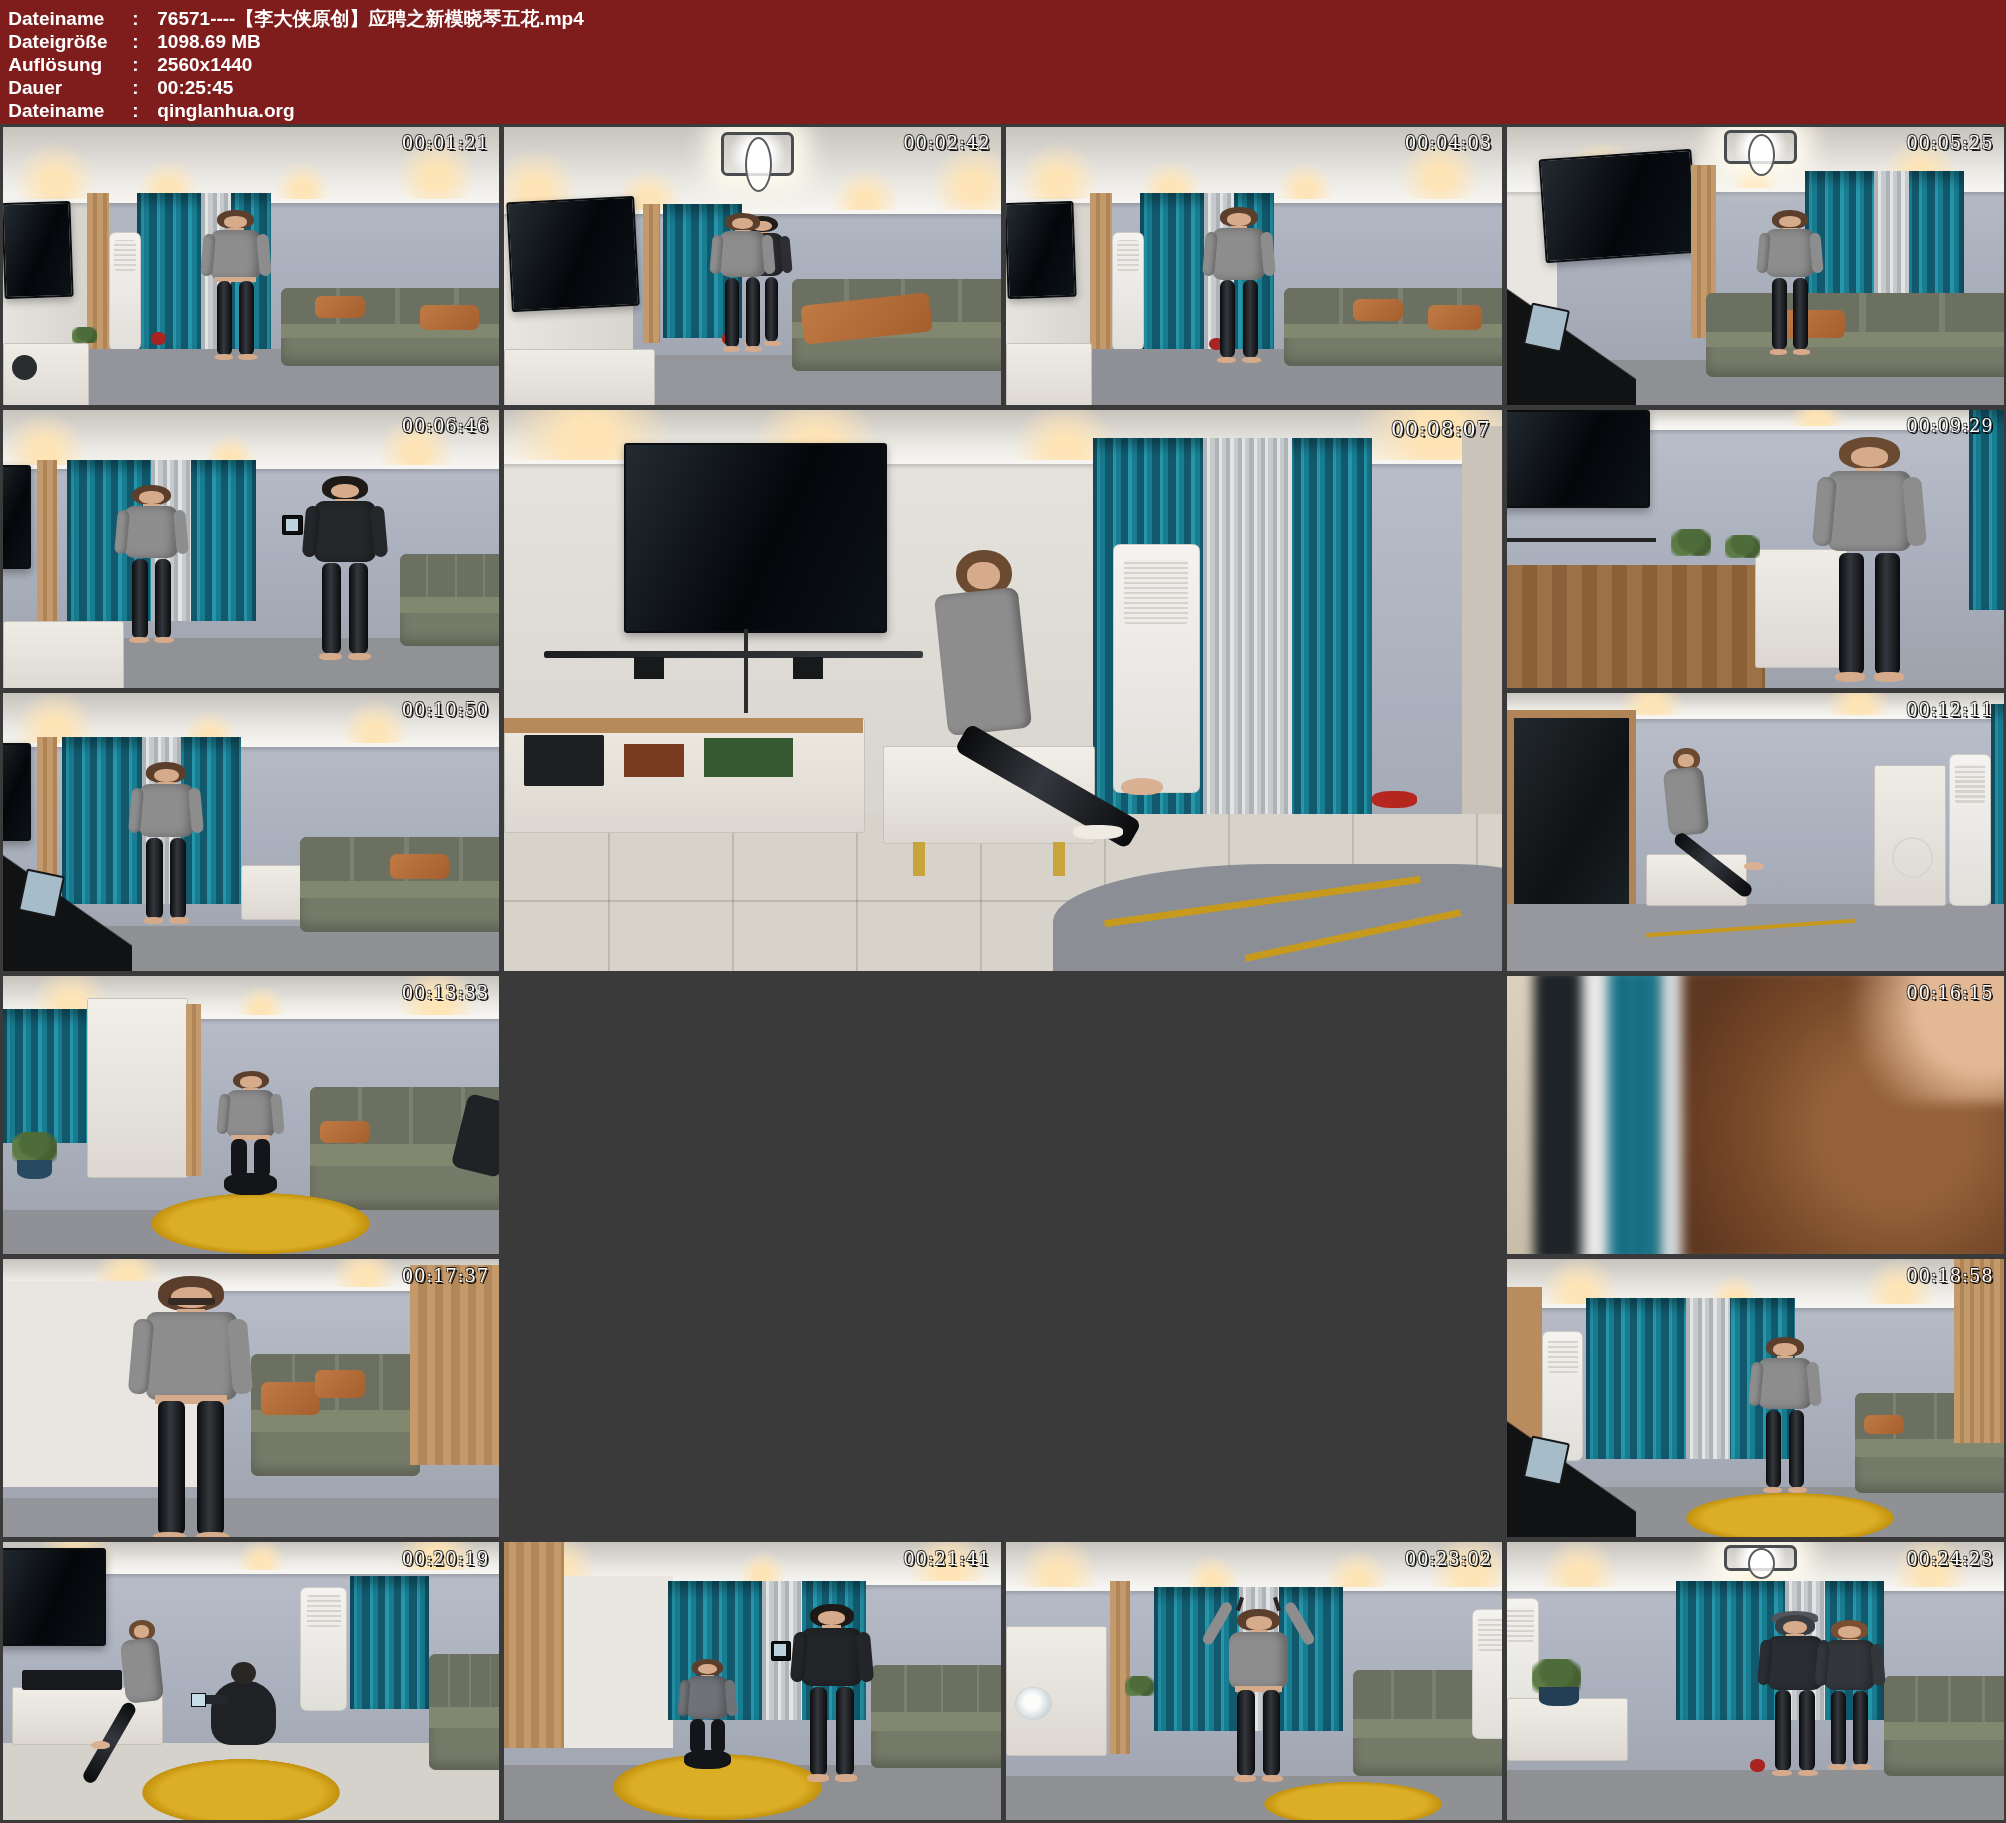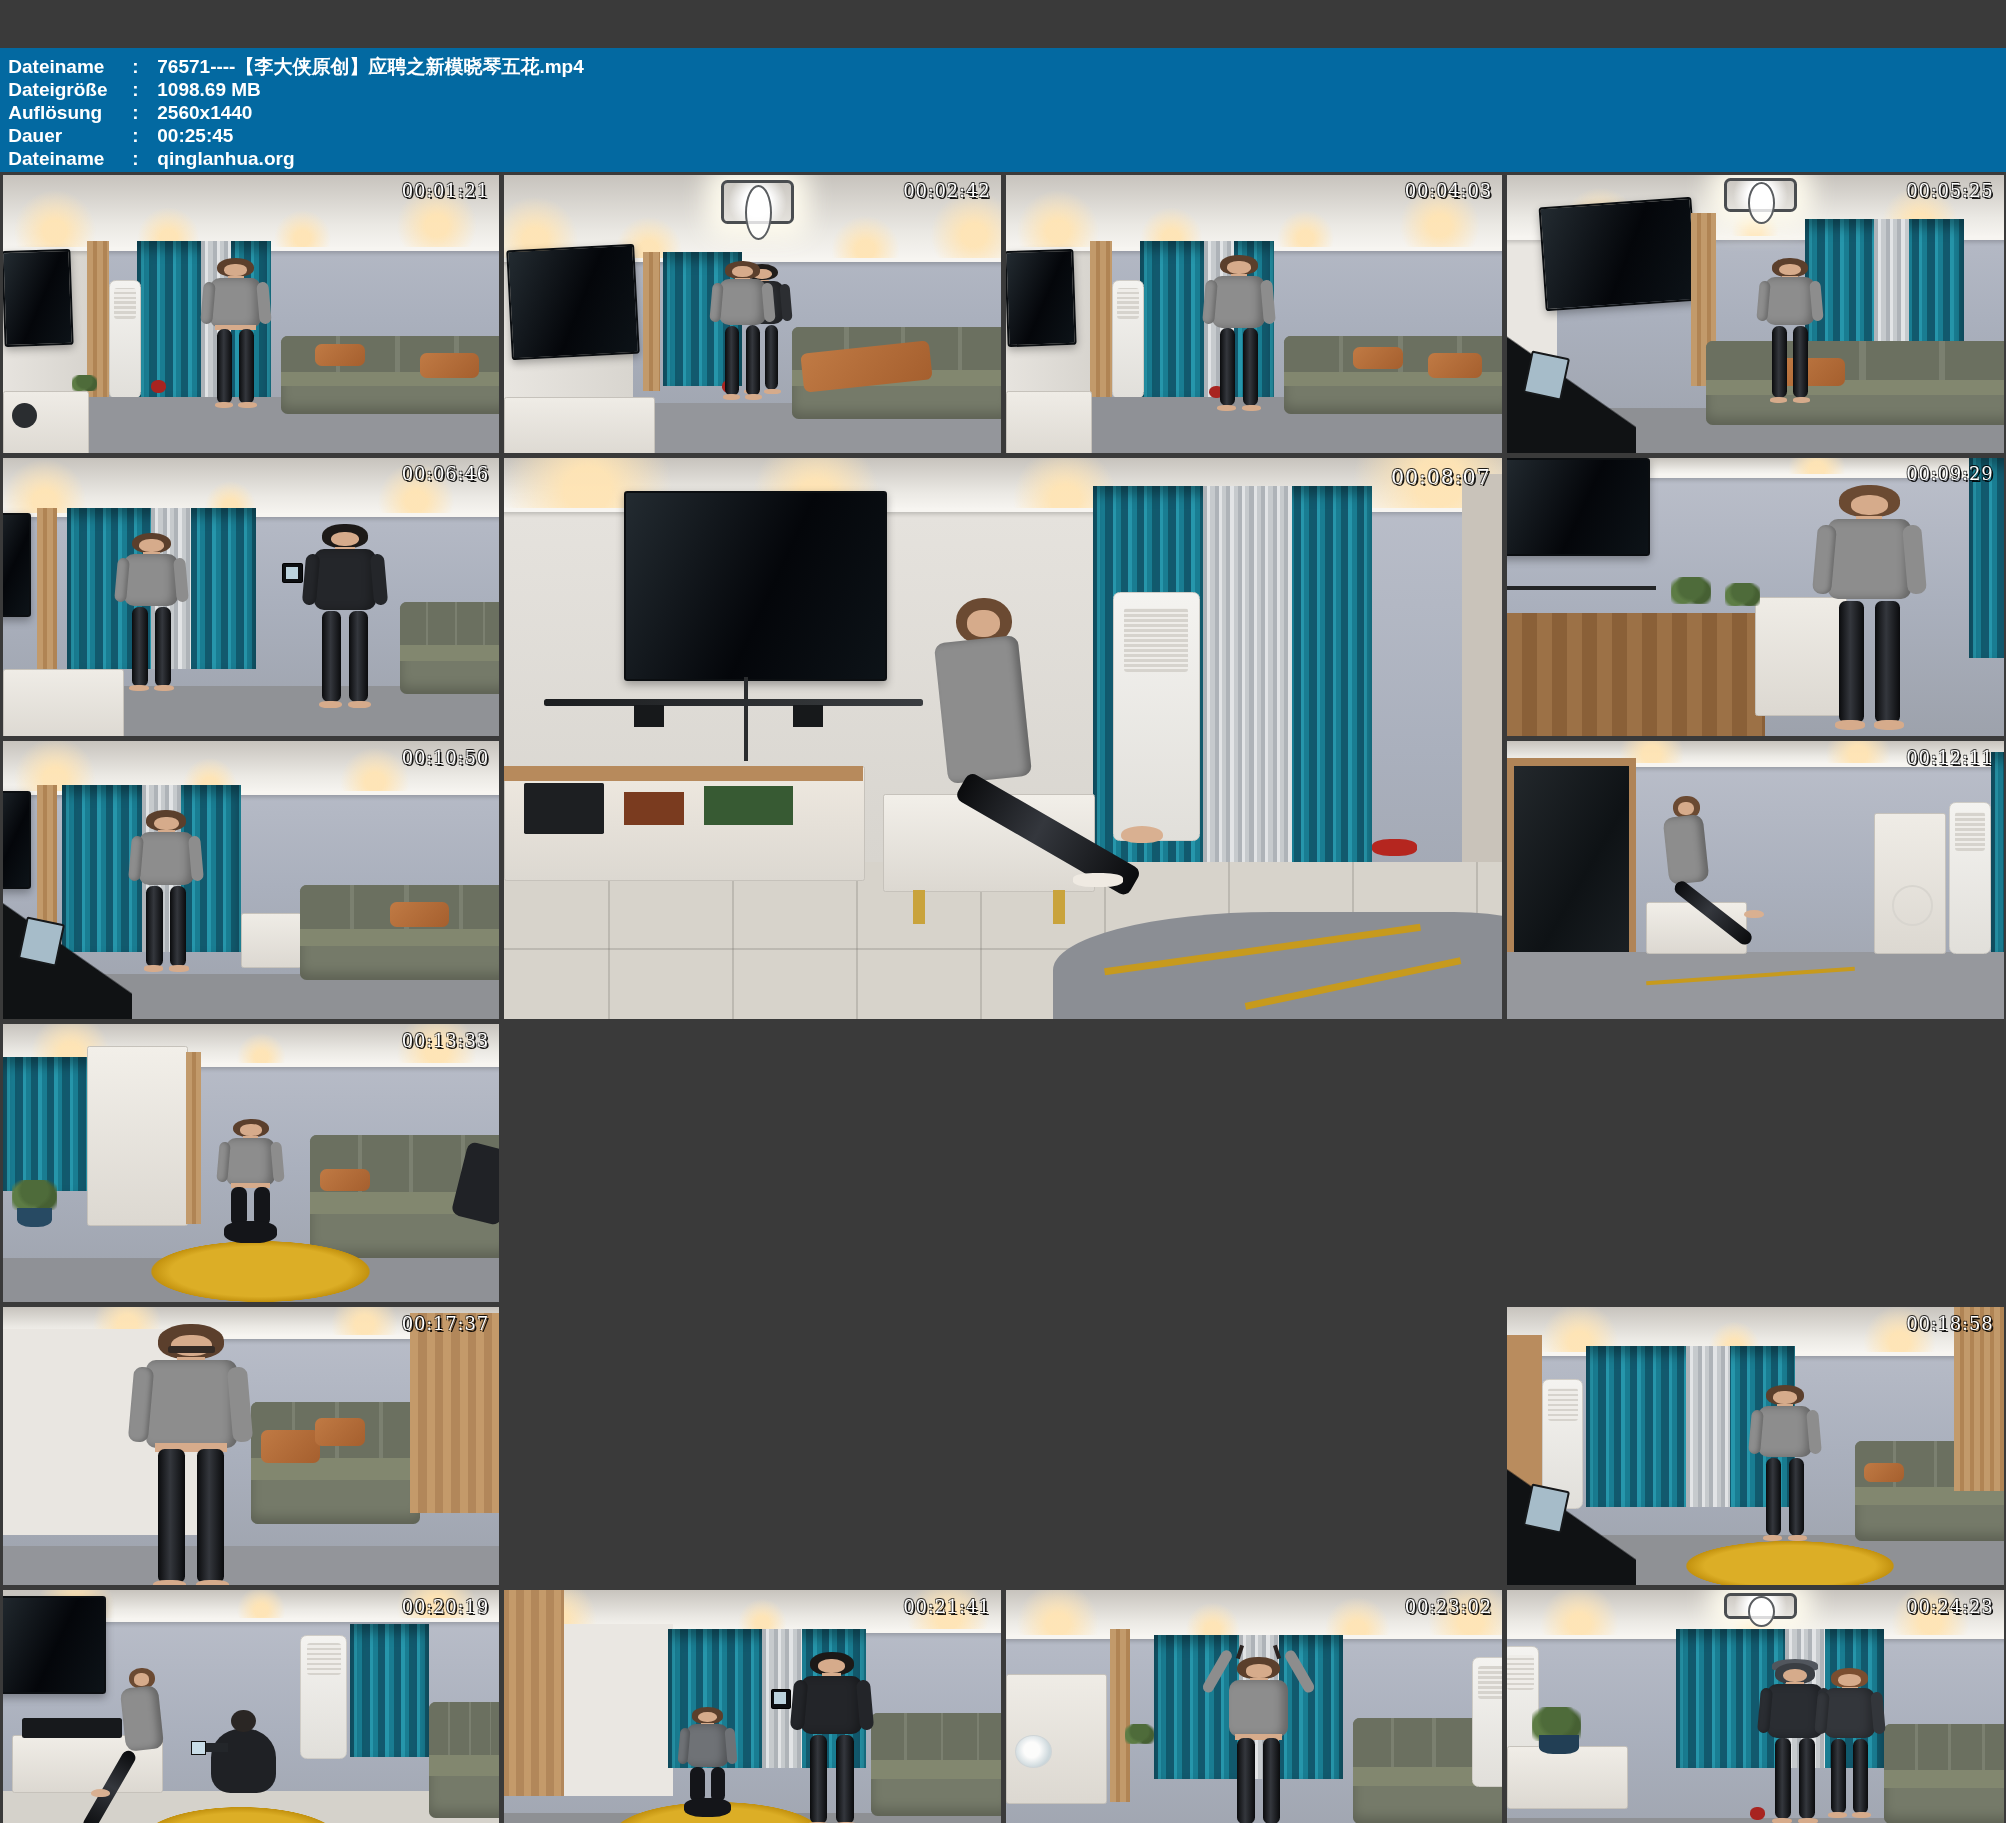--- a/index.html
+++ b/index.html
@@ -1,18 +1,18 @@
 <!DOCTYPE html>
 <html style="font-size:13.2px"><head>
 <meta charset="utf-8">
 <style>
   html,body{margin:0;padding:0;}
   body{width:2006px;height:1823px;background:#3a3a3a;font-family:"Liberation Sans",sans-serif;}
   
-  .header{height:124px;box-sizing:border-box;background:#0369a1;color:#ffffff;padding:6.6px 0 0 8.3px;overflow:hidden;margin-top:48px;}
+  .header{height:124px;box-sizing:border-box;background:#7f1d1d;color:#ffffff;padding:6.6px 0 0 8.3px;overflow:hidden;}
   .meta-row{display:flex;font-weight:bold;font-size:19px;line-height:23px;white-space:nowrap;}
   .meta-label{width:124px;flex:0 0 124px;}
   .meta-colon{width:25px;flex:0 0 25px;}
   .meta-value{flex:1;}
   
   .grid{height:1699px;box-sizing:border-box;background:#3a3a3a;padding:2.5px;display:grid;
         grid-template-columns:repeat(4,1fr);grid-template-rows:repeat(6,1fr);gap:5px;
         grid-template-areas:"a b c d" "e f f g" "h f f i" "j k k l" "m k k n" "o p q r";}
   .ga{grid-area:a}.gb{grid-area:b}.gc{grid-area:c}.gd{grid-area:d}.ge{grid-area:e}
   .gf{grid-area:f}.gg{grid-area:g}.gh{grid-area:h}.gi{grid-area:i}.gj{grid-area:j}
@@ -393,20 +393,34 @@
           <div style="position: absolute; left: 12%; top: 16%; width: 13%; height: 28%; background: rgb(141, 141, 141); border-radius: 8.3px; transform: rotate(5deg); box-shadow: rgba(0, 0, 0, 0.25) -2.5px 0px 4.1px inset;"></div>
           <div style="position: absolute; left: 75%; top: 16%; width: 13%; height: 28%; background: rgb(141, 141, 141); border-radius: 8.3px; transform: rotate(-5deg);"></div>
           <div style="position: absolute; left: 27%; top: 44.5%; width: 46%; height: 3.5%; background: rgb(214, 171, 139);"></div>
           <div style="position: absolute; left: 27%; top: 47%; width: 19%; height: 27%; background: rgb(20, 21, 25); border-radius: 6.6px;"></div>
           <div style="position: absolute; left: 54%; top: 47%; width: 19%; height: 27%; background: rgb(20, 21, 25); border-radius: 6.6px;"></div>
           <div style="position: absolute; left: 19%; top: 71%; width: 62%; height: 15%; background: rgb(20, 21, 25); border-radius: 40%;"></div>
         </div>
       </div>
       <span class="ts">00:13:33</span>
     </div>
+  <div class="thumb gl">
+      <div class="scene">
+        <div style="position: absolute; left: -3%; top: -3%; width: 106%; height: 106%; filter: blur(5.8px);">
+          <div style="position: absolute; left: 0%; top: 0%; width: 9%; height: 100%; background: linear-gradient(rgb(220, 208, 190), rgb(201, 189, 169));"></div>
+          <div style="position: absolute; left: 8%; top: 0%; width: 10%; height: 100%; background: rgb(29, 35, 38);"></div>
+          <div style="position: absolute; left: 17%; top: 0%; width: 6%; height: 100%; background: rgb(233, 233, 231);"></div>
+          <div style="position: absolute; left: 22%; top: 0%; width: 11%; height: 100%; background: repeating-linear-gradient(90deg, rgb(18, 89, 110) 0px, rgb(18, 89, 110) 4.1px, rgb(38, 150, 171) 4.1px, rgb(38, 150, 171) 7.4px, rgb(25, 125, 146) 7.4px, rgb(25, 125, 146) 12.4px, rgb(17, 90, 109) 12.4px, rgb(17, 90, 109) 15.7px);"></div>
+          <div style="position: absolute; left: 32%; top: 0%; width: 5%; height: 100%; background: rgb(214, 217, 219);"></div>
+          <div style="position: absolute; left: 36%; top: 0%; width: 68%; height: 100%; background: radial-gradient(circle at 60% 55%, rgb(148, 97, 58) 0px, rgb(148, 97, 58) 28%, rgb(122, 74, 41) 55%, rgb(94, 55, 32) 85%);"></div>
+          <div style="position: absolute; left: 66%; top: 0%; width: 38%; height: 46%; background: radial-gradient(circle at 72% 28%, rgb(227, 184, 148) 0px, rgb(227, 184, 148) 38%, rgba(227, 184, 148, 0) 78%);"></div>
+        </div>
+      </div>
+      <span class="ts">00:16:15</span>
+    </div>
   <div class="thumb gm">
       <div class="scene">
         <div style="position: absolute; left: -2%; top: 0%; width: 104%; height: 10%; border-bottom: 4.1px solid rgb(247, 245, 241); box-shadow: rgba(0, 0, 0, 0.18) 0px 2.5px 4.1px; background-image: radial-gradient(circle at 26% 62%, rgba(255, 228, 180, 0.95) 0px, rgba(255, 228, 180, 0.95) 2.5%, rgba(255, 228, 180, 0) 9%), radial-gradient(circle at 72% 62%, rgba(255, 228, 180, 0.95) 0px, rgba(255, 228, 180, 0.95) 2.5%, rgba(255, 228, 180, 0) 9%), linear-gradient(rgb(199, 195, 189), rgb(235, 233, 228) 70%, rgb(246, 244, 240));"></div>
         <div style="position: absolute; left: -2%; top: 8%; width: 42%; height: 74%; background: rgb(233, 230, 225);"></div>
         <div style="position: absolute; left: -2%; top: 86%; width: 104%; height: 18%; background: rgb(147, 149, 154);"></div>
         <div style="position: absolute; left: 50%; top: 34%; width: 34%; height: 44%; background: rgb(117, 122, 105); border-radius: 6.6px; box-shadow: rgba(0, 0, 0, 0.2) 0px -6.6px 11.6px inset;">
           <div style="position: absolute; left: 0px; top: 0px; width: 100%; height: 48%; background: repeating-linear-gradient(90deg, rgb(107, 112, 96) 0px, rgb(107, 112, 96) 24%, rgb(123, 128, 112) 24%, rgb(123, 128, 112) 26%); border-radius: 6.6px 6.6px 0px 0px;"></div>
           <div style="position: absolute; left: 0px; top: 46%; width: 100%; height: 18%; background: rgb(130, 135, 111);"></div>
         </div>
         <div style="position: absolute; left: 52%; top: 44%; width: 12%; height: 12%; background: linear-gradient(135deg, rgb(192, 122, 68), rgb(165, 95, 46)); border-radius: 6.6px;"></div>

